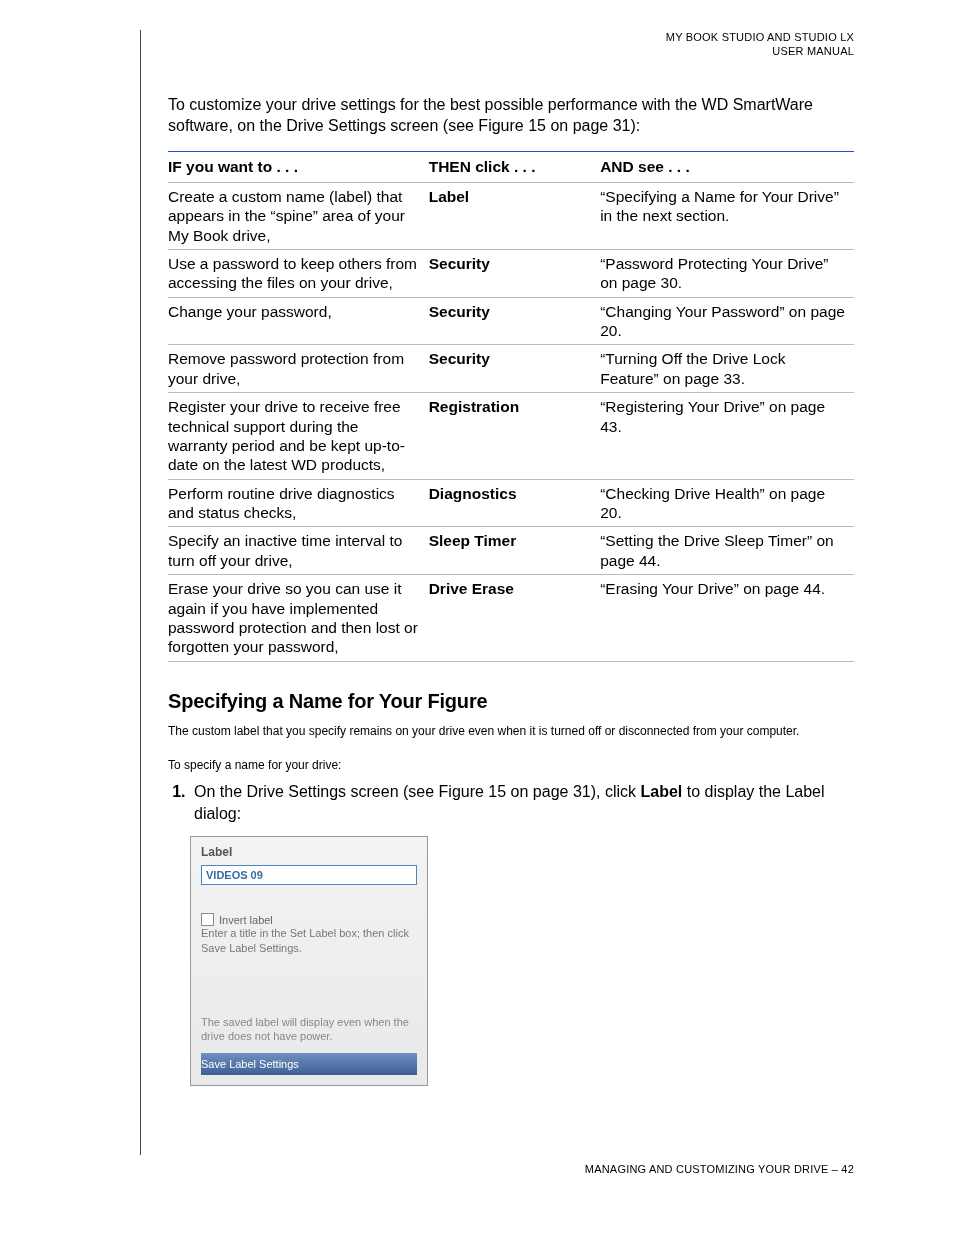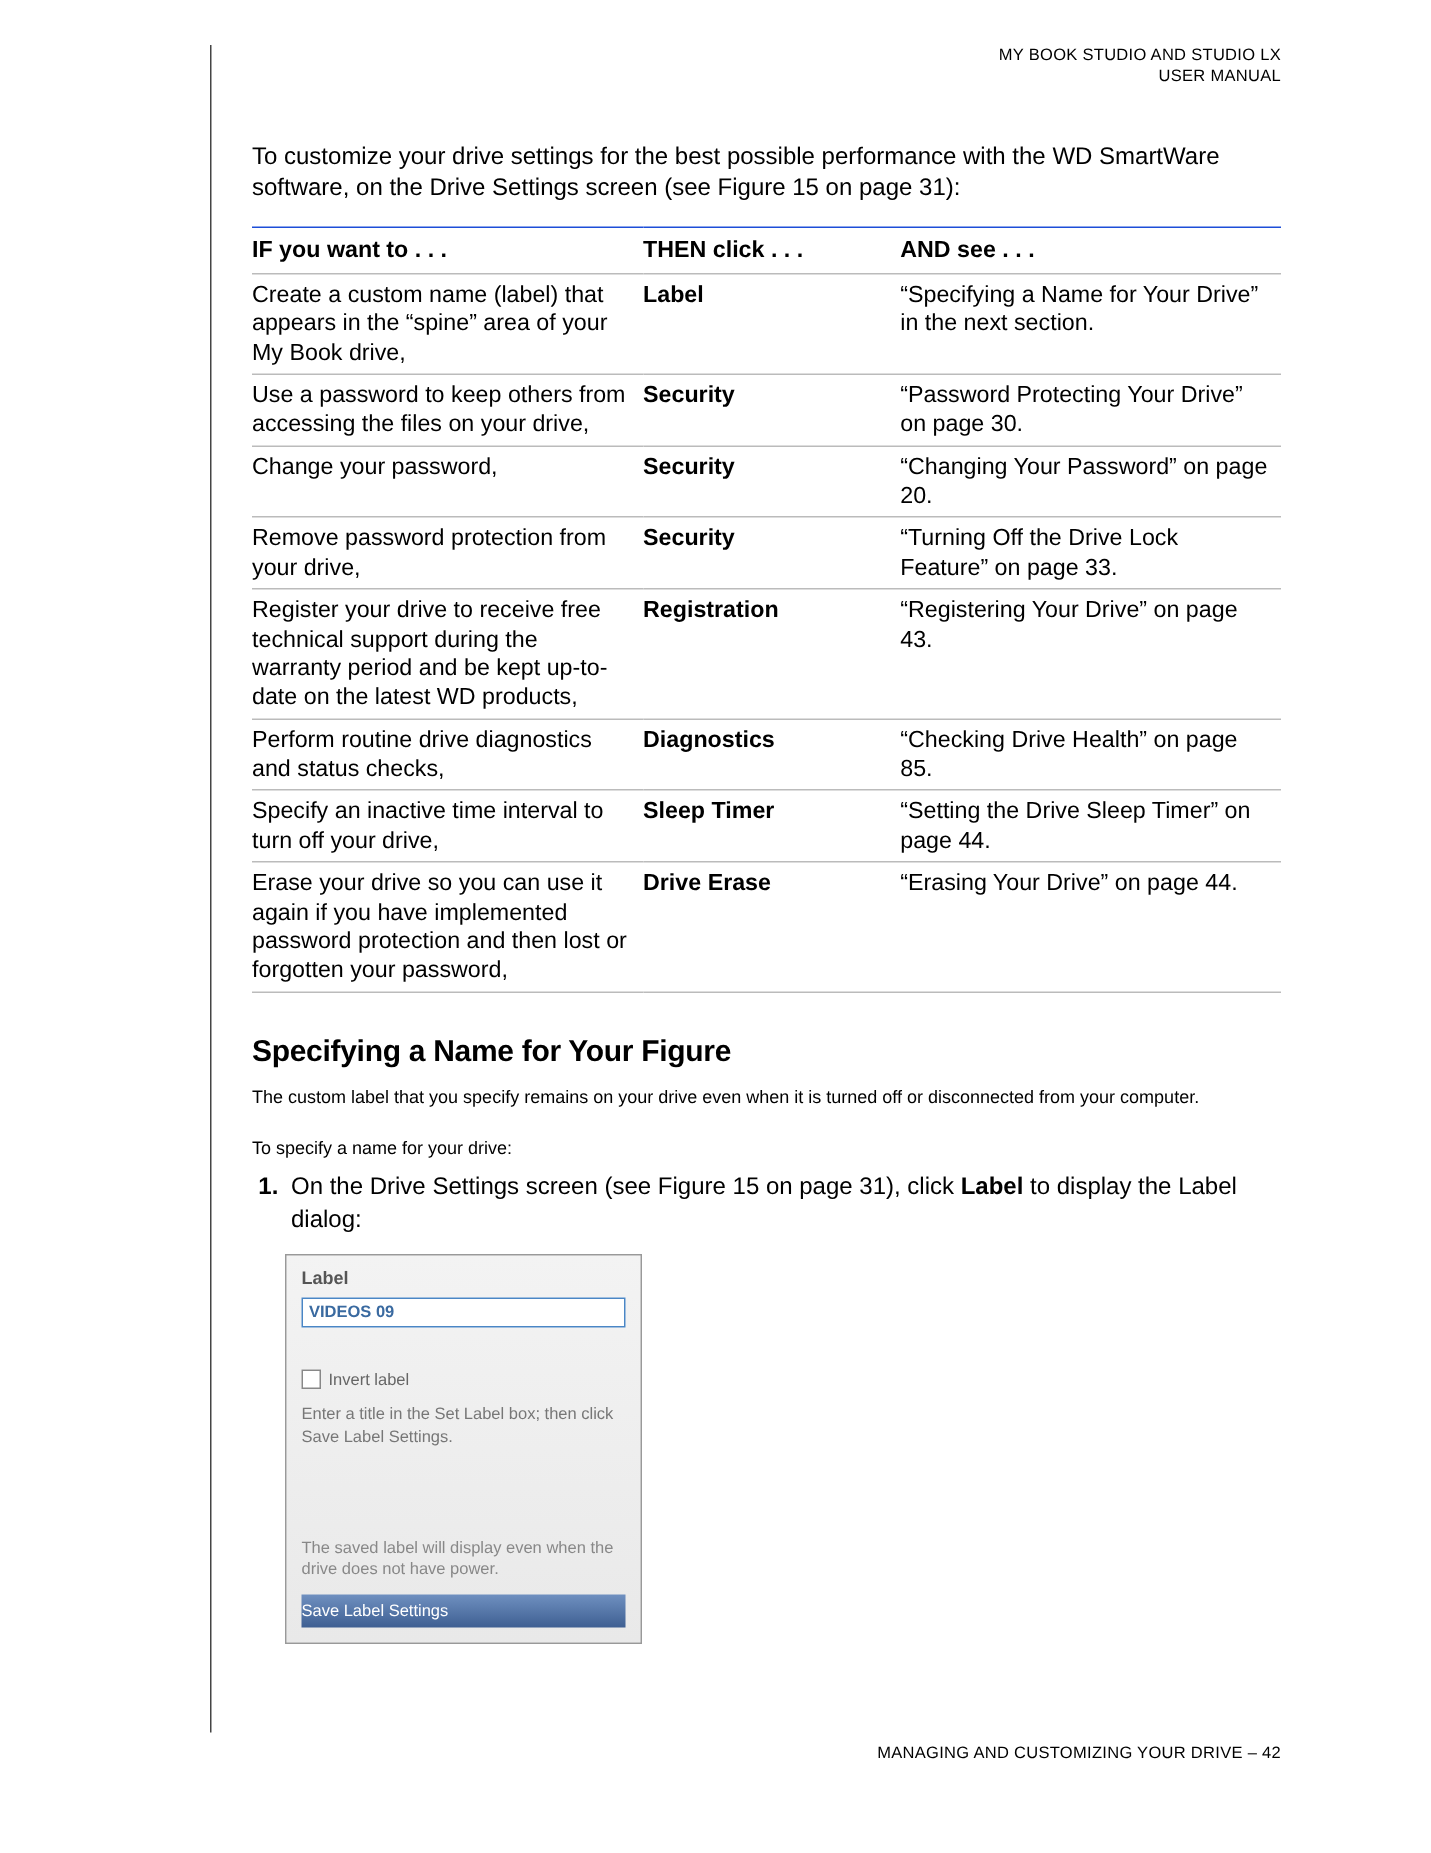--- a/index.html
+++ b/index.html
@@ -117,21 +117,20 @@
     color: #3a6aa0;
     font-weight: bold;
     font-size: 11px;
     margin-bottom: 28px;
     font-family: Arial, Helvetica, sans-serif;
   }
   .dialog .row-check {
     display: flex;
     align-items: center;
     gap: 5px;
-    margin-bottom: 10px;
   }
   .dialog .row-check .cb {
     width: 11px; height: 11px; border: 1px solid #888; background: #fff;
   }
   .dialog .hint {
     line-height: 1.3;
     margin-bottom: 60px;
     color: #777;
   }
   .dialog .note {
@@ -209,21 +208,21 @@
           <td>“Turning Off the Drive Lock Feature” on page 33.</td>
         </tr>
         <tr>
           <td>Register your drive to receive free technical support during the warranty period and be kept up-to-date on the latest WD products,</td>
           <td class="click">Registration</td>
           <td>“Registering Your Drive” on page 43.</td>
         </tr>
         <tr>
           <td>Perform routine drive diagnostics and status checks,</td>
           <td class="click">Diagnostics</td>
-          <td>“Checking Drive Health” on page 85.</td>
+          <td>“Checking Drive Health” on page 20.</td>
         </tr>
         <tr>
           <td>Specify an inactive time interval to turn off your drive,</td>
           <td class="click">Sleep Timer</td>
           <td>“Setting the Drive Sleep Timer” on page 44.</td>
         </tr>
         <tr>
           <td>Erase your drive so you can use it again if you have implemented password protection and then lost or forgotten your password,</td>
           <td class="click">Drive Erase</td>
           <td>“Erasing Your Drive” on page 44.</td>

